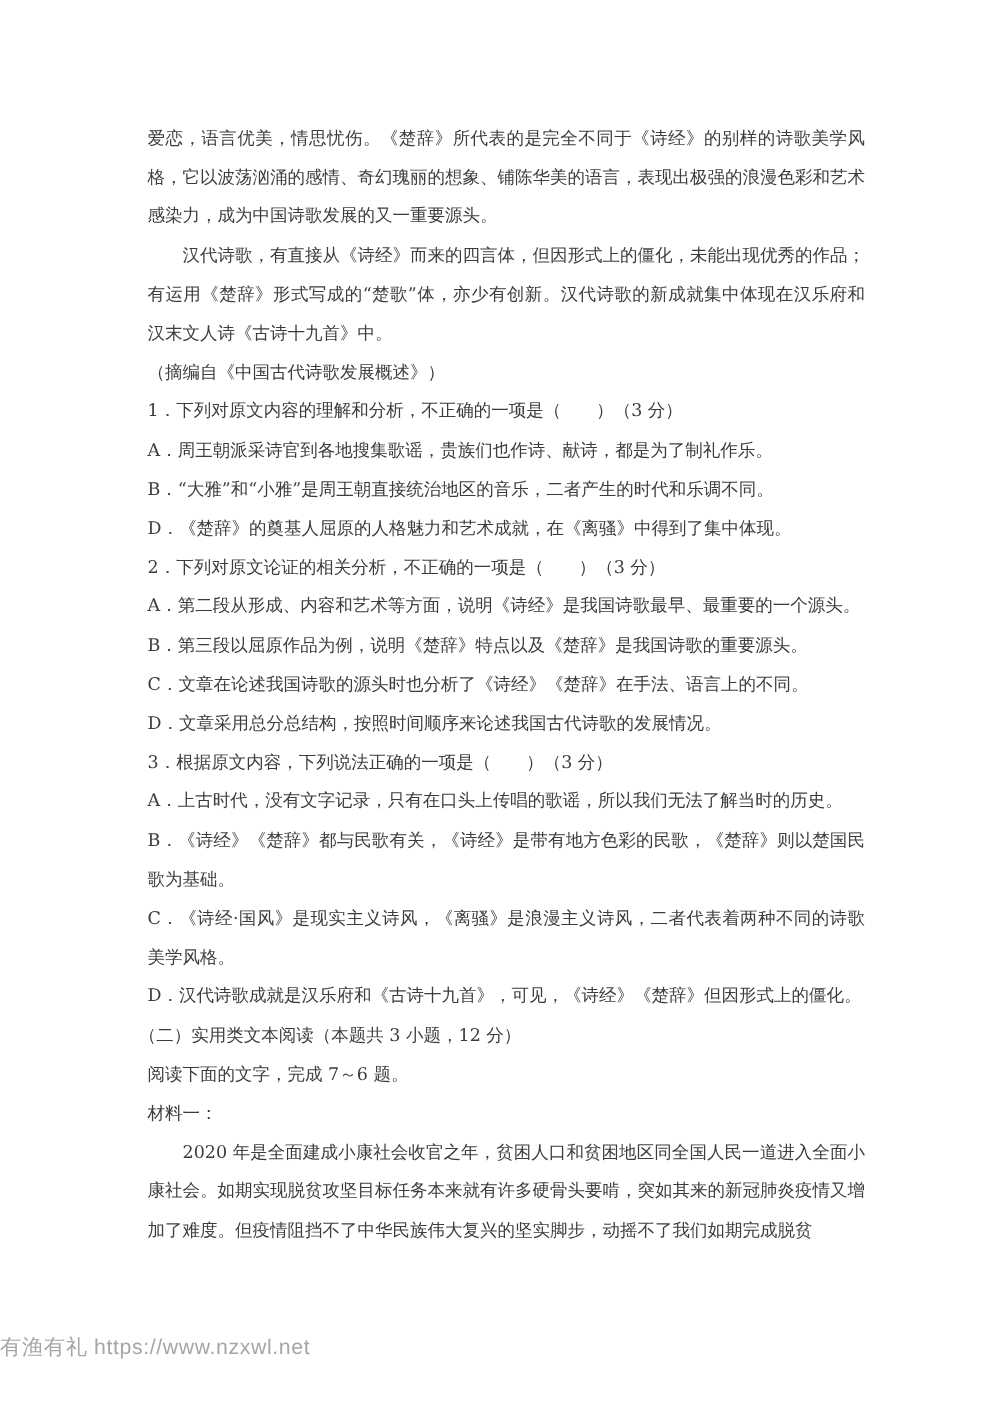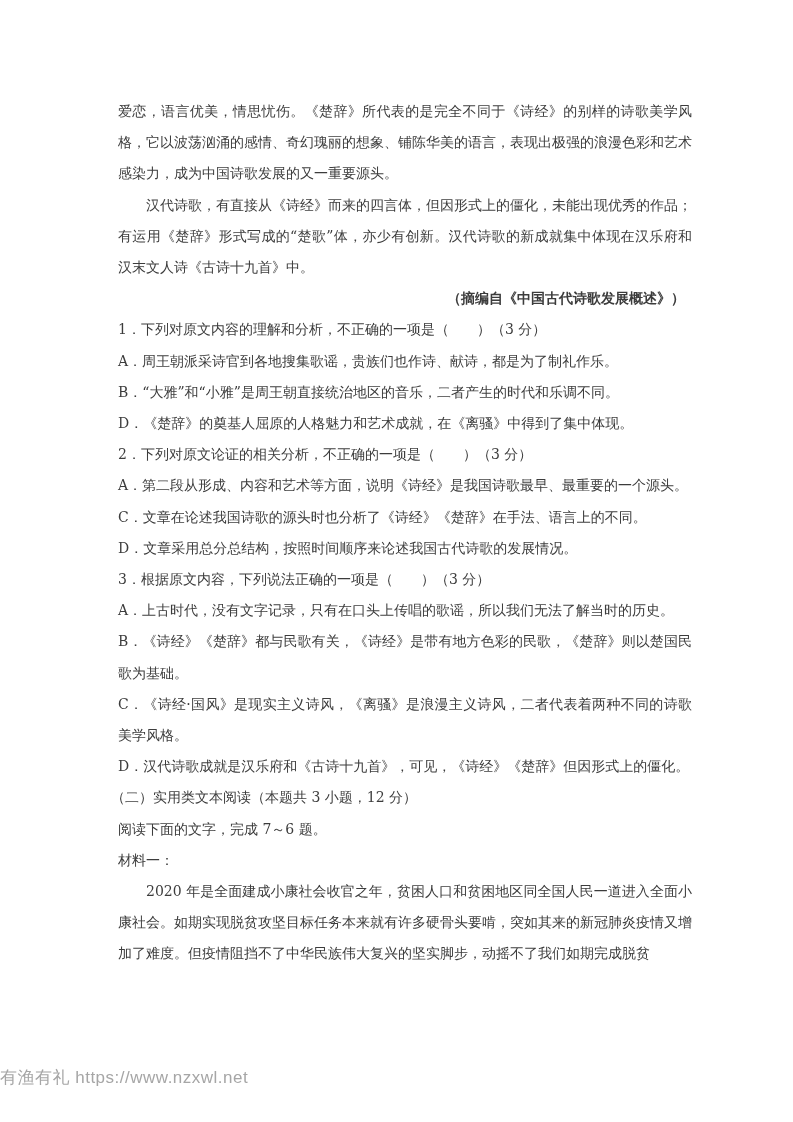--- a/index.html
+++ b/index.html
@@ -26,23 +26,21 @@
   }
   .para {
     margin: 0;
     padding: 0;
     text-align: justify;
   }
   .indent {
     text-indent: 2em;
   }
   .attribution {
-    text-align: right;
     padding-right: 0.5em;
-    font-weight: bold;
   }
   .outdent {
     margin-left: -7px;
   }
   .footer {
     position: absolute;
     left: 0;
     top: 1066px;
     width: 793px;
     text-align: left;
@@ -63,20 +61,21 @@
     <p class="para indent">汉代诗歌，有直接从《诗经》而来的四言体，但因形式上的僵化，未能出现优秀的作品；有运用《楚辞》形式写成的“楚歌”体，亦少有创新。汉代诗歌的新成就集中体现在汉乐府和汉末文人诗《古诗十九首》中。</p>
     <p class="para attribution">（摘编自《中国古代诗歌发展概述》）</p>
 
     <p class="para">1．下列对原文内容的理解和分析，不正确的一项是（　　）（3 分）</p>
     <p class="para">A．周王朝派采诗官到各地搜集歌谣，贵族们也作诗、献诗，都是为了制礼作乐。</p>
     <p class="para">B．“大雅”和“小雅”是周王朝直接统治地区的音乐，二者产生的时代和乐调不同。</p>
     <p class="para">D．《楚辞》的奠基人屈原的人格魅力和艺术成就，在《离骚》中得到了集中体现。</p>
 
     <p class="para">2．下列对原文论证的相关分析，不正确的一项是（　　）（3 分）</p>
     <p class="para">A．第二段从形成、内容和艺术等方面，说明《诗经》是我国诗歌最早、最重要的一个源头。</p>
+    <p class="para">B．第三段以屈原作品为例，说明《楚辞》特点以及《楚辞》是我国诗歌的重要源头。</p>
     <p class="para">C．文章在论述我国诗歌的源头时也分析了《诗经》《楚辞》在手法、语言上的不同。</p>
     <p class="para">D．文章采用总分总结构，按照时间顺序来论述我国古代诗歌的发展情况。</p>
 
     <p class="para">3．根据原文内容，下列说法正确的一项是（　　）（3 分）</p>
     <p class="para">A．上古时代，没有文字记录，只有在口头上传唱的歌谣，所以我们无法了解当时的历史。</p>
     <p class="para">B．《诗经》《楚辞》都与民歌有关，《诗经》是带有地方色彩的民歌，《楚辞》则以楚国民歌为基础。</p>
     <p class="para">C．《诗经·国风》是现实主义诗风，《离骚》是浪漫主义诗风，二者代表着两种不同的诗歌美学风格。</p>
     <p class="para">D．汉代诗歌成就是汉乐府和《古诗十九首》，可见，《诗经》《楚辞》但因形式上的僵化。</p>
 
     <p class="para outdent">（二）实用类文本阅读（本题共 3 小题，12 分）</p>

